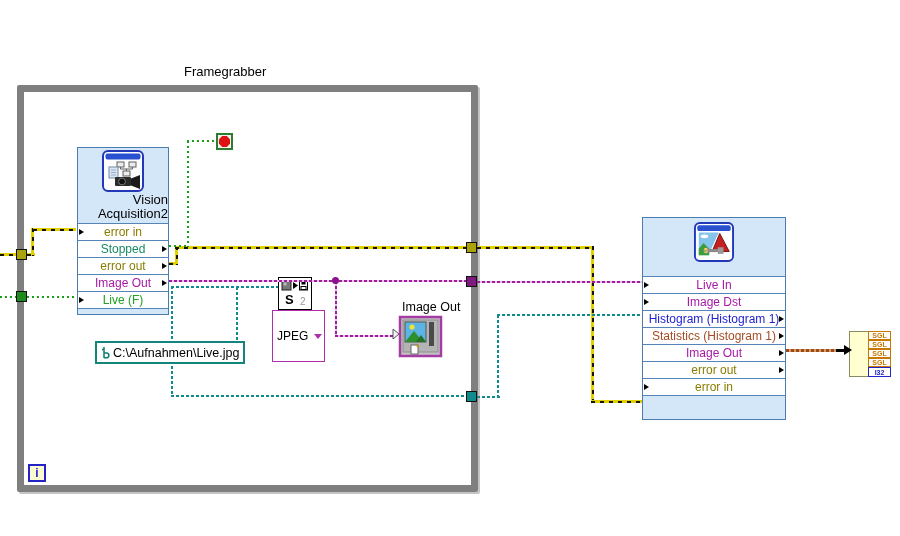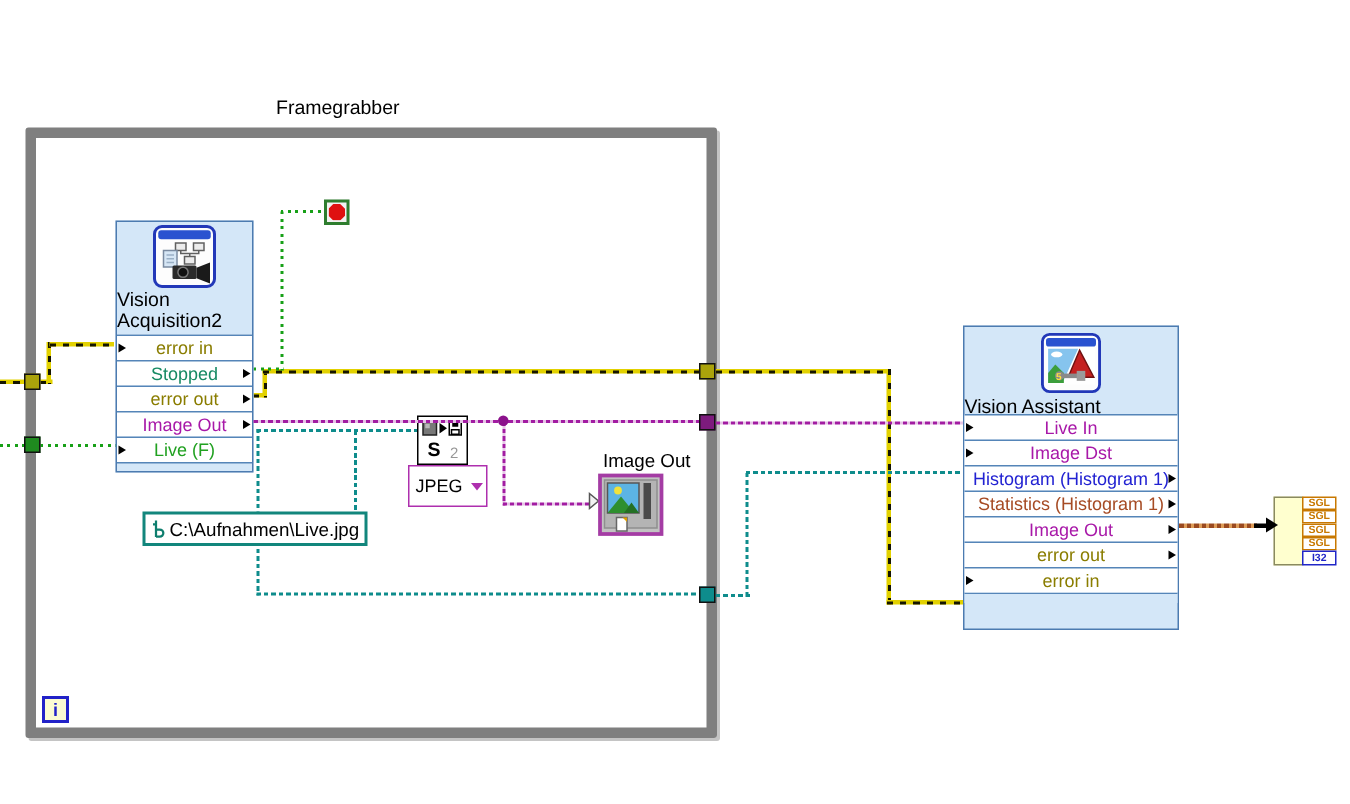--- a/index.html
+++ b/index.html
@@ -21,37 +21,37 @@
   .wt-h{height:2px;background:repeating-linear-gradient(90deg,#0e8c8c 0 3px,rgba(255,255,255,0) 3px 5px);}
   .wt-v{width:2px;background:repeating-linear-gradient(180deg,#0e8c8c 0 3px,rgba(255,255,255,0) 3px 5px);}
   .wg-h{height:2px;background:repeating-linear-gradient(90deg,#17a017 0 2px,rgba(255,255,255,0) 2px 5px);}
   .wg-v{width:2px;background:repeating-linear-gradient(180deg,#17a017 0 2px,rgba(255,255,255,0) 2px 5px);}
   .wb-h{height:3px;background:repeating-linear-gradient(90deg,#9a4a20 0 3px,#dd9c58 3px 5px);}
   .ontop{z-index:5;}
   .tunnel{width:11px;height:11px;border:1px solid #111;z-index:3;box-sizing:border-box;}
   .dot{width:7px;height:7px;border-radius:50%;background:#8c128c;z-index:5;}
   
   .node{background:#d4e7f8;border:1px solid #4c7bb0;z-index:4;box-sizing:border-box;}
-  .node-title{position:absolute;left:0;right:0;text-align:left;font-size:13px;line-height:14px;color:#000;}
+  .node-title{position:absolute;left:0;right:0;text-align:right;font-size:13px;line-height:14px;color:#000;}
   .rows{position:absolute;left:0;right:0;}
   .trow{position:relative;height:16px;border-top:1px solid #5585b8;background:#fff;
         font-size:12px;line-height:16px;text-align:center;white-space:nowrap;}
   .footer{border-top:1px solid #5585b8;background:#d4e7f8;}
   .ar{position:absolute;width:0;height:0;border-top:3px solid transparent;border-bottom:3px solid transparent;border-left:5px solid #000;top:5px;}
   .ar-in{left:1px;} .ar-out{right:1px;}
   .icon-wrap{position:absolute;left:50%;transform:translateX(-50%);}
   
   .stopbtn{left:216px;top:133px;width:13px;height:13px;border:2px solid #2e7d2e;background:#f2f2f2;z-index:4;}
   .stopbtn .oct{margin:1px;width:11px;height:11px;background:#df1111;
      clip-path:polygon(29% 0%,71% 0%,100% 29%,100% 71%,71% 100%,29% 100%,0% 71%,0% 29%);}
   
   .jpegbox{left:278px;top:277px;width:32px;height:31px;background:#fff;border:1px solid #000;z-index:4;}
   .dd-shadow{left:275px;top:313px;width:43px;height:18px;border:1px solid #ae2fae;background:#fff;z-index:3;}
   .jpeg-dd{left:272px;top:310px;width:43px;height:18px;border:1px solid #ae2fae;background:#fff;z-index:4;
-           display:flex;align-items:center;font-size:12px;padding:4px 4px;box-sizing:content-box;}
+           display:flex;align-items:center;font-size:12px;padding:16px 4px;box-sizing:content-box;}
   .caret{width:0;height:0;border-left:4px solid transparent;border-right:4px solid transparent;border-top:5px solid #ae2fae;margin-left:6px;}
   
   .imgout-label{left:402px;top:300px;font-size:12.5px;z-index:4;}
   .imgout{left:392px;top:315px;z-index:4;}
   .pathconst{left:95px;top:341px;width:140px;height:19px;border:2px solid #12867c;background:#fff;z-index:4;
              display:flex;align-items:center;font-size:12.5px;padding:0 3px;white-space:nowrap;}
   
   .cluster-left{left:849px;top:331px;width:20px;height:46px;background:#ffffcf;border:1px solid #8a8a60;z-index:4;box-sizing:border-box;}
   .cluster-col{left:868px;top:331px;width:23px;z-index:4;display:flex;flex-direction:column;}
   .cfield{box-sizing:border-box;height:9px;border:1px solid currentColor;background:#fff;
@@ -207,21 +207,20 @@
         <polygon points="5,11 26,11 15,35 5,35" fill="#86c4ee"></polygon>
         <ellipse cx="11" cy="15" rx="4" ry="2" fill="#fff"></ellipse>
         <polygon points="5,28 10,22 16,28 16,35 5,35" fill="#3b9e3b"></polygon>
         <polygon points="27,12 37,31 19,31" fill="#c42020" stroke="#701010"></polygon>
         <circle cx="13" cy="30" r="3.2" fill="#8a8a8a"></circle>
         <rect x="13" y="28.4" width="15" height="3.2" fill="#8a8a8a"></rect>
         <rect x="25" y="26.5" width="6" height="7" fill="#9a9a9a"></rect>
         <text x="10.5" y="33" font-size="7" font-weight="bold" fill="#ffe040" font-family="Liberation Sans,sans-serif">5</text>
       </svg>
     </div>
-    <div class="node-title" style="top:46px;">Vision Assistant</div>
     <div class="rows" style="top:58px;">
       <div class="trow">
         <span style="color: rgb(168, 24, 168);">Live In</span>
         <div class="ar ar-in"></div>
       </div>
       <div class="trow">
         <span style="color: rgb(168, 24, 168);">Image Dst</span>
         <div class="ar ar-in"></div>
       </div>
       <div class="trow">

